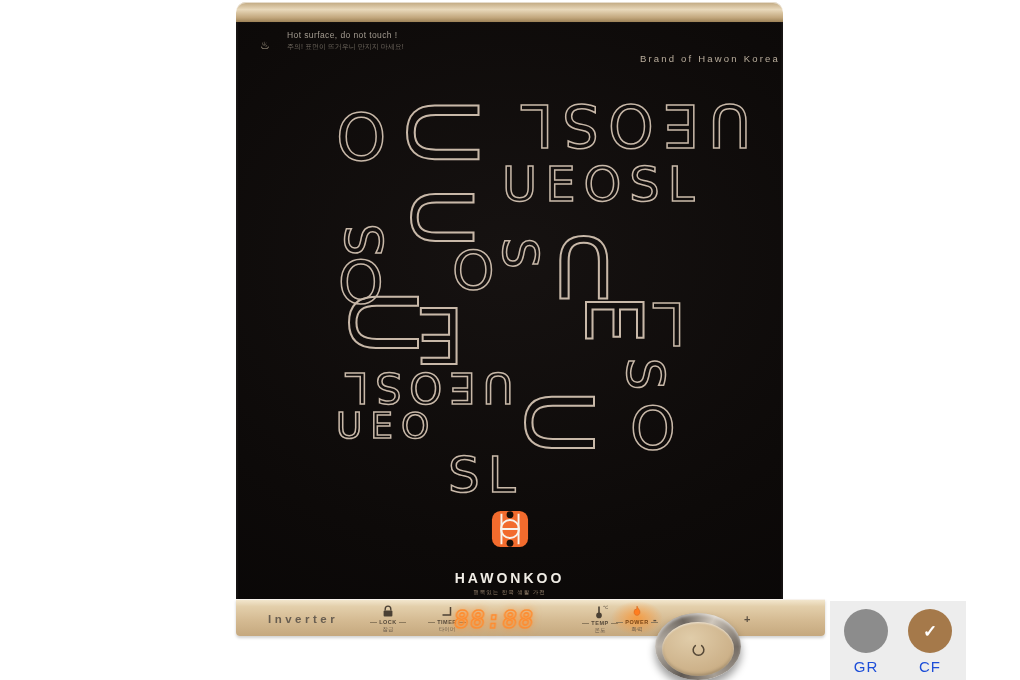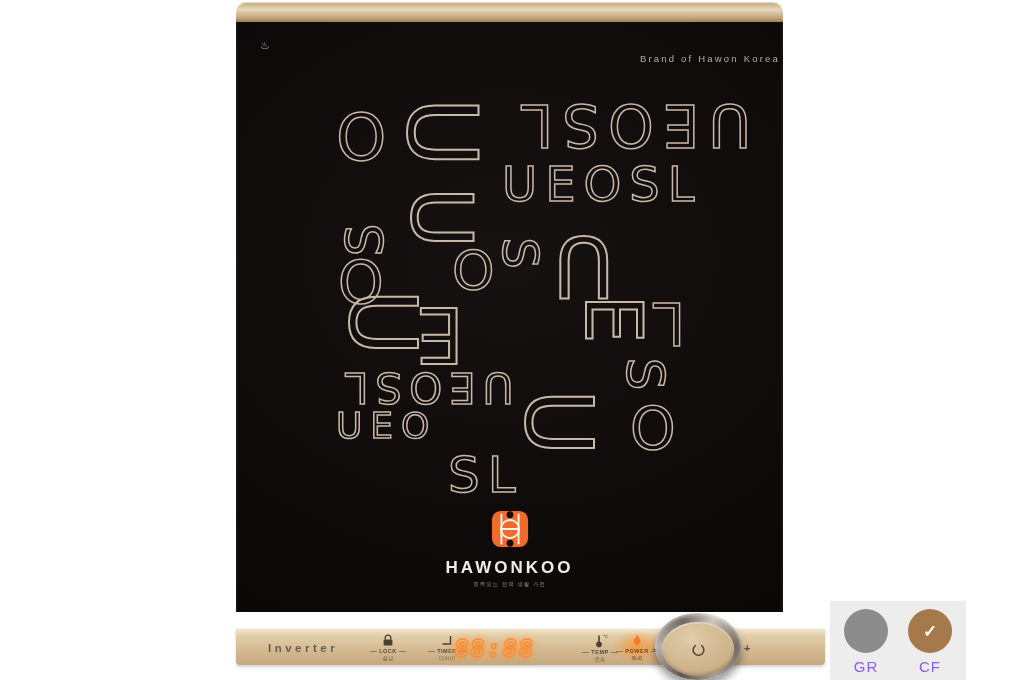--- a/index.html
+++ b/index.html
@@ -23,25 +23,25 @@
   .brand-top{left:540px;top:29px;width:240px;text-align:right;font-size:9.5px;color:#b9ad9c;
     letter-spacing:2.2px;margin-top:24px;}
 
   
   .pattern-letter{position:absolute;line-height:1;font-family:"DejaVu Sans",sans-serif;
     color:transparent;font-weight:400;white-space:nowrap;}
   @supports not (-webkit-text-stroke:1px #000){.pattern-letter{color:#c8b8a8;}}
 
   
   .logo{left:236px;top:510px;width:547px;display:flex;flex-direction:column;align-items:center;}
-  .logo-name{margin-top:10px;font-size:17px;letter-spacing:3px;color:#f1ede6;font-weight:bold;}
+  .logo-name{margin-top:22px;font-size:14px;letter-spacing:3px;color:#f1ede6;font-weight:bold;}
   .logo-tag{margin-top:3px;font-size:5.5px;color:#97старь;color:#97836e;letter-spacing:1px;}
 
   
-  .panel{left:236px;top:628px;width:589px;height:36px;border-radius:0 0 4px 4px;
+  .panel{left:236px;top:599px;width:589px;height:36px;border-radius:0 0 4px 4px;
     background:linear-gradient(180deg,#f2e6cd 0%,#e3cfab 18%,#d5bb93 55%,#c5a87e 100%);
     border-top:1px solid rgba(255,255,255,.85);
     box-shadow:0 2px 3px rgba(0,0,0,.18);}
   .inverter{position:absolute;left:32px;top:13px;font-size:11.5px;letter-spacing:3.5px;
     color:#685e51;font-weight:bold;}
   .ctl{position:absolute;top:5px;width:44px;display:flex;flex-direction:column;align-items:center;cursor:pointer;}
   .ctl svg{display:block;}
   .lbl{display:flex;align-items:center;gap:2px;margin-top:1px;}
   .lbl i{display:block;width:7px;height:0;border-top:1px solid #8d7a5d;}
   .lbl span{font-size:5.5px;letter-spacing:.5px;color:#55493a;font-weight:bold;}
@@ -64,37 +64,41 @@
     background:radial-gradient(100% 100% at 40% 30%,#e0cca9 0%,#cdb28a 60%,#b79a6f 100%);
     box-shadow:inset 0 1px 2px rgba(255,255,255,.6), inset 0 -2px 3px rgba(0,0,0,.18);
     display:flex;align-items:center;justify-content:center;}
 
   
   .swatches{left:830px;top:601px;width:136px;height:79px;background:#ededed;
     display:flex;justify-content:center;gap:20px;padding-top:8px;box-sizing:border-box;}
   .swatch{display:flex;flex-direction:column;align-items:center;cursor:pointer;}
   .swatch-circle{width:44px;height:44px;border-radius:50%;display:flex;align-items:center;justify-content:center;}
   .swatch-check{color:#fff;font-size:17px;font-weight:bold;}
-  .swatch-label{margin-top:5px;font-size:15px;color:#8b5cf6;letter-spacing:1px;}
+  .swatch-label{margin-top:5px;font-size:15px;color:#1d4ed8;letter-spacing:1px;}
 </style>
 </head>
 <body>
 
 <div>
   <div>
 
     <div class="abs top-bar"></div>
 
     <div class="abs glass"></div>
 
     <div class="abs warning">
       <svg width="30" height="27" viewBox="0 0 30 26">
         <path d="M15 2 L28 24 L2 24 Z" fill="none" stroke="#b4a globalen" stroke-width="1.6" stroke-linejoin="round"></path>
         <text x="15" y="21" text-anchor="middle" font-size="11" fill="#b4a894" font-family="DejaVu Sans">♨</text>
       </svg>
+      <div class="warn-texts">
+        <div class="warn-l1">Hot surface, do not touch !</div>
+        <div class="warn-l2">주의! 표면이 뜨거우니 만지지 마세요!</div>
+      </div>
     </div>
 
     <div class="abs brand-top">Brand of Hawon Korea</div>
 
     <div id="pattern">
         <span class="pattern-letter" style="left: 336px; top: 106px; font-size: 64px; letter-spacing: 10px; transform: rotate(0deg); -webkit-text-stroke: 1.5px rgb(200, 184, 168);">O</span>
         <span class="pattern-letter" style="left: 398px; top: 92px; font-size: 96px; letter-spacing: 15px; transform: rotate(90deg); -webkit-text-stroke: 2px rgb(200, 184, 168);">U</span>
         <span class="pattern-letter" style="left: 512px; top: 96px; font-size: 58px; letter-spacing: 9px; transform: rotate(180deg); -webkit-text-stroke: 1.5px rgb(200, 184, 168);">UEOSL</span>
         <span class="pattern-letter" style="left: 502px; top: 160px; font-size: 48px; letter-spacing: 8px; transform: rotate(0deg); -webkit-text-stroke: 1.5px rgb(200, 184, 168);">UEOSL</span>
         <span class="pattern-letter" style="left: 404px; top: 182px; font-size: 84px; letter-spacing: 13px; transform: rotate(90deg); -webkit-text-stroke: 2px rgb(200, 184, 168);">U</span>

